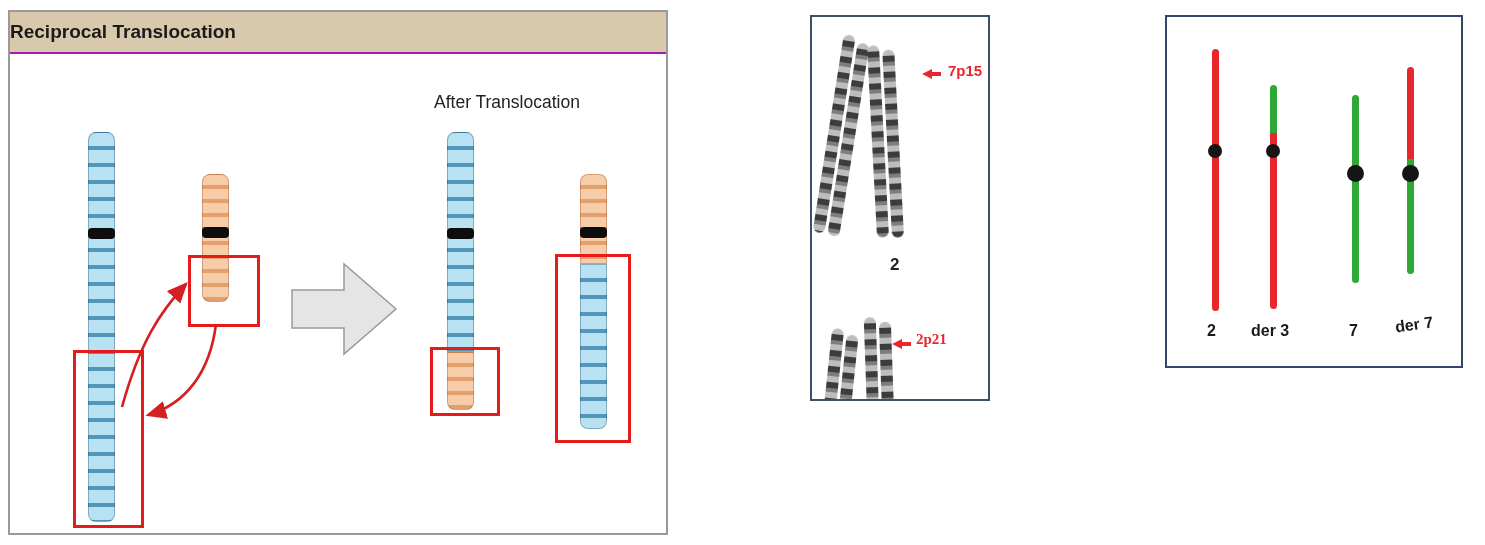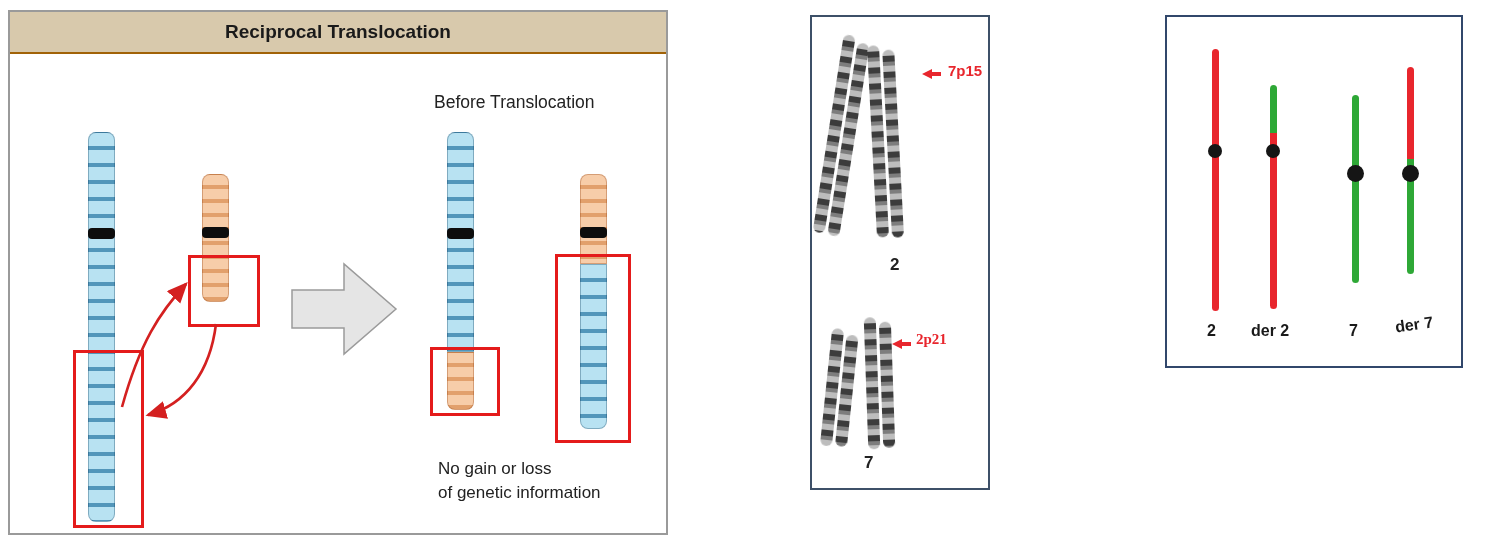--- a/index.html
+++ b/index.html
@@ -6,37 +6,37 @@
   .canvas {
     position:relative; width:1485px; height:545px; background:#ffffff;
     font-family:"Liberation Sans", sans-serif; color:#1a1a1a; overflow:hidden;
   }
   .panel { position:absolute; background:#ffffff; box-sizing:border-box; }
 
   
   #panel1 { left:8px; top:10px; width:660px; height:525px; border:2px solid #9a9a9a; }
   #panel1 .titlebar {
     position:absolute; left:0; top:0; right:0; height:40px; background:#d8c9ac;
-    border-bottom:2px solid #a16207; display:flex; align-items:center; justify-content:center;
+    border-bottom:2px solid #a21caf; display:flex; align-items:center; 
   }
   #panel1 .titlebar span { font-weight:bold; font-size:19px; color:#1a1a1a; }
   .sublabel { position:absolute; font-size:17.5px; color:#222; }
   .chr, .seg { box-sizing:border-box; }
   .chr { position:absolute; width:27px; border:1px solid rgba(20,70,100,0.35); border-radius:8px; }
   .stack { position:absolute; width:27px; }
   .seg { width:100%; border:1px solid rgba(20,70,100,0.35); }
   .blue-banded  { background:repeating-linear-gradient(180deg, transparent 0 13px, #5296ba 13px 17px), #b8e2f2; }
   .orange-banded{ background:repeating-linear-gradient(180deg, transparent 0 10px, #e2a06c 10px 14px), #f7cda9; border-color:rgba(150,70,20,0.35); }
   .centromere { position:absolute; left:-1px; right:-1px; height:11px; background:#0d0d0d; border-radius:4px; }
   .hl-box { position:absolute; border:3px solid #e41b1b; background:transparent; }
   .overlay-svg { position:absolute; left:0; top:0; pointer-events:none; }
   .caption { position:absolute; font-size:17px; line-height:1.4; color:#222; }
 
   
-  #panel2 { left:810px; top:15px; width:180px; height:475px; border:2px solid #3d5068; overflow:hidden; }
+  #panel2 { left:810px; top:15px; width:180px; height:386px; border:2px solid #3d5068; overflow:hidden; }
   .photo-chr { position:absolute; display:flex; gap:3px; }
   .chromatid {
     width:12px; border-radius:7px;
     background:repeating-linear-gradient(180deg, #bdbdbd 0 6px, #3c3c3c 6px 12px, #7d7d7d 12px 16px);
     filter:blur(0.6px);
   }
   .pointer { position:absolute; display:flex; align-items:center; }
   .pointer .head { width:0; height:0; border-top:5px solid transparent; border-bottom:5px solid transparent; border-right:10px solid #e8262d; }
   .pointer .tail { width:9px; height:4px; background:#e8262d; }
   .band-label { position:absolute; color:#e8262d; font-weight:bold; font-size:15px; white-space:nowrap; }
@@ -52,21 +52,21 @@
 </head>
 <body>
 
 <div class="canvas">
 
   <section class="panel" id="panel1">
     <div class="titlebar">
       <span>Reciprocal Translocation</span>
     </div>
 
-    <div class="sublabel" style="left:424px; top:80px;">Before Translocation</div>
+    <div class="sublabel" style="left:424px; top:80px;">After Translocation</div>
 
     <div class="chr blue-banded" style="left:78px; top:120px; height:390px;">
       <div class="centromere" style="top:95px;"></div>
     </div>
 
     <div class="chr orange-banded" style="left:192px; top:162px; height:128px;">
       <div class="centromere" style="top:52px;"></div>
     </div>
 
     <div class="stack" style="left:437px; top:120px;">
@@ -92,24 +92,20 @@
       <defs>
         <marker id="redArrowHead" markerWidth="9" markerHeight="8" refX="7" refY="3.5" orient="auto">
           <path d="M0,0 L8,3.5 L0,7 Z" fill="#d42020"></path>
         </marker>
       </defs>
       <polygon points="282,278 334,278 334,252 386,297 334,342 334,316 282,316" fill="#e5e5e5" stroke="#9b9b9b" stroke-width="1.5"></polygon>
       <path d="M 112 395 C 130 330, 150 300, 176 272" fill="none" stroke="#d42020" stroke-width="2.6" marker-end="url(#redArrowHead)"></path>
       <path d="M 206 312 C 200 360, 176 392, 138 403" fill="none" stroke="#d42020" stroke-width="2.6" marker-end="url(#redArrowHead)"></path>
     </svg>
 
-    <div class="caption" style="left:428px; top:445px;">
-      <div>No gain or loss</div>
-      <div>of genetic information</div>
-    </div>
   </section>
 
   <section class="panel" id="panel2">
 
     <div class="photo-chr" style="left:16px; top:18px; transform:rotate(9deg);">
       <div class="chromatid" style="height:200px;"></div>
       <div class="chromatid" style="height:195px; margin-top:6px;"></div>
     </div>
     <div class="photo-chr" style="left:60px; top:28px; transform:rotate(-3deg);">
       <div class="chromatid" style="height:192px;"></div>
@@ -152,18 +148,18 @@
     <div class="cent-dot" style="left:99px; top:127px; width:14px; height:14px;"></div>
 
     <div class="bar" style="left:185px; top:78px; height:188px; background:#2ea836;"></div>
     <div class="cent-dot" style="left:180px; top:148px; width:17px; height:17px;"></div>
 
     <div class="bar-seg" style="left:240px; top:50px; height:92px; background:#e8262d; border-radius:4px 4px 0 0;"></div>
     <div class="bar-seg" style="left:240px; top:142px; height:115px; background:#2ea836; border-radius:0 0 4px 4px;"></div>
     <div class="cent-dot" style="left:235px; top:148px; width:17px; height:17px;"></div>
 
     <div class="ideo-label" style="left:40px;  top:305px;">2</div>
-    <div class="ideo-label" style="left:84px;  top:305px;">der 2</div>
+    <div class="ideo-label" style="left:84px;  top:305px;">der 3</div>
     <div class="ideo-label" style="left:182px; top:305px;">7</div>
     <div class="ideo-label" style="left:228px; top:299px; transform:rotate(-8deg);">der 7</div>
   </section>
 
 </div>
 
 </body></html>

